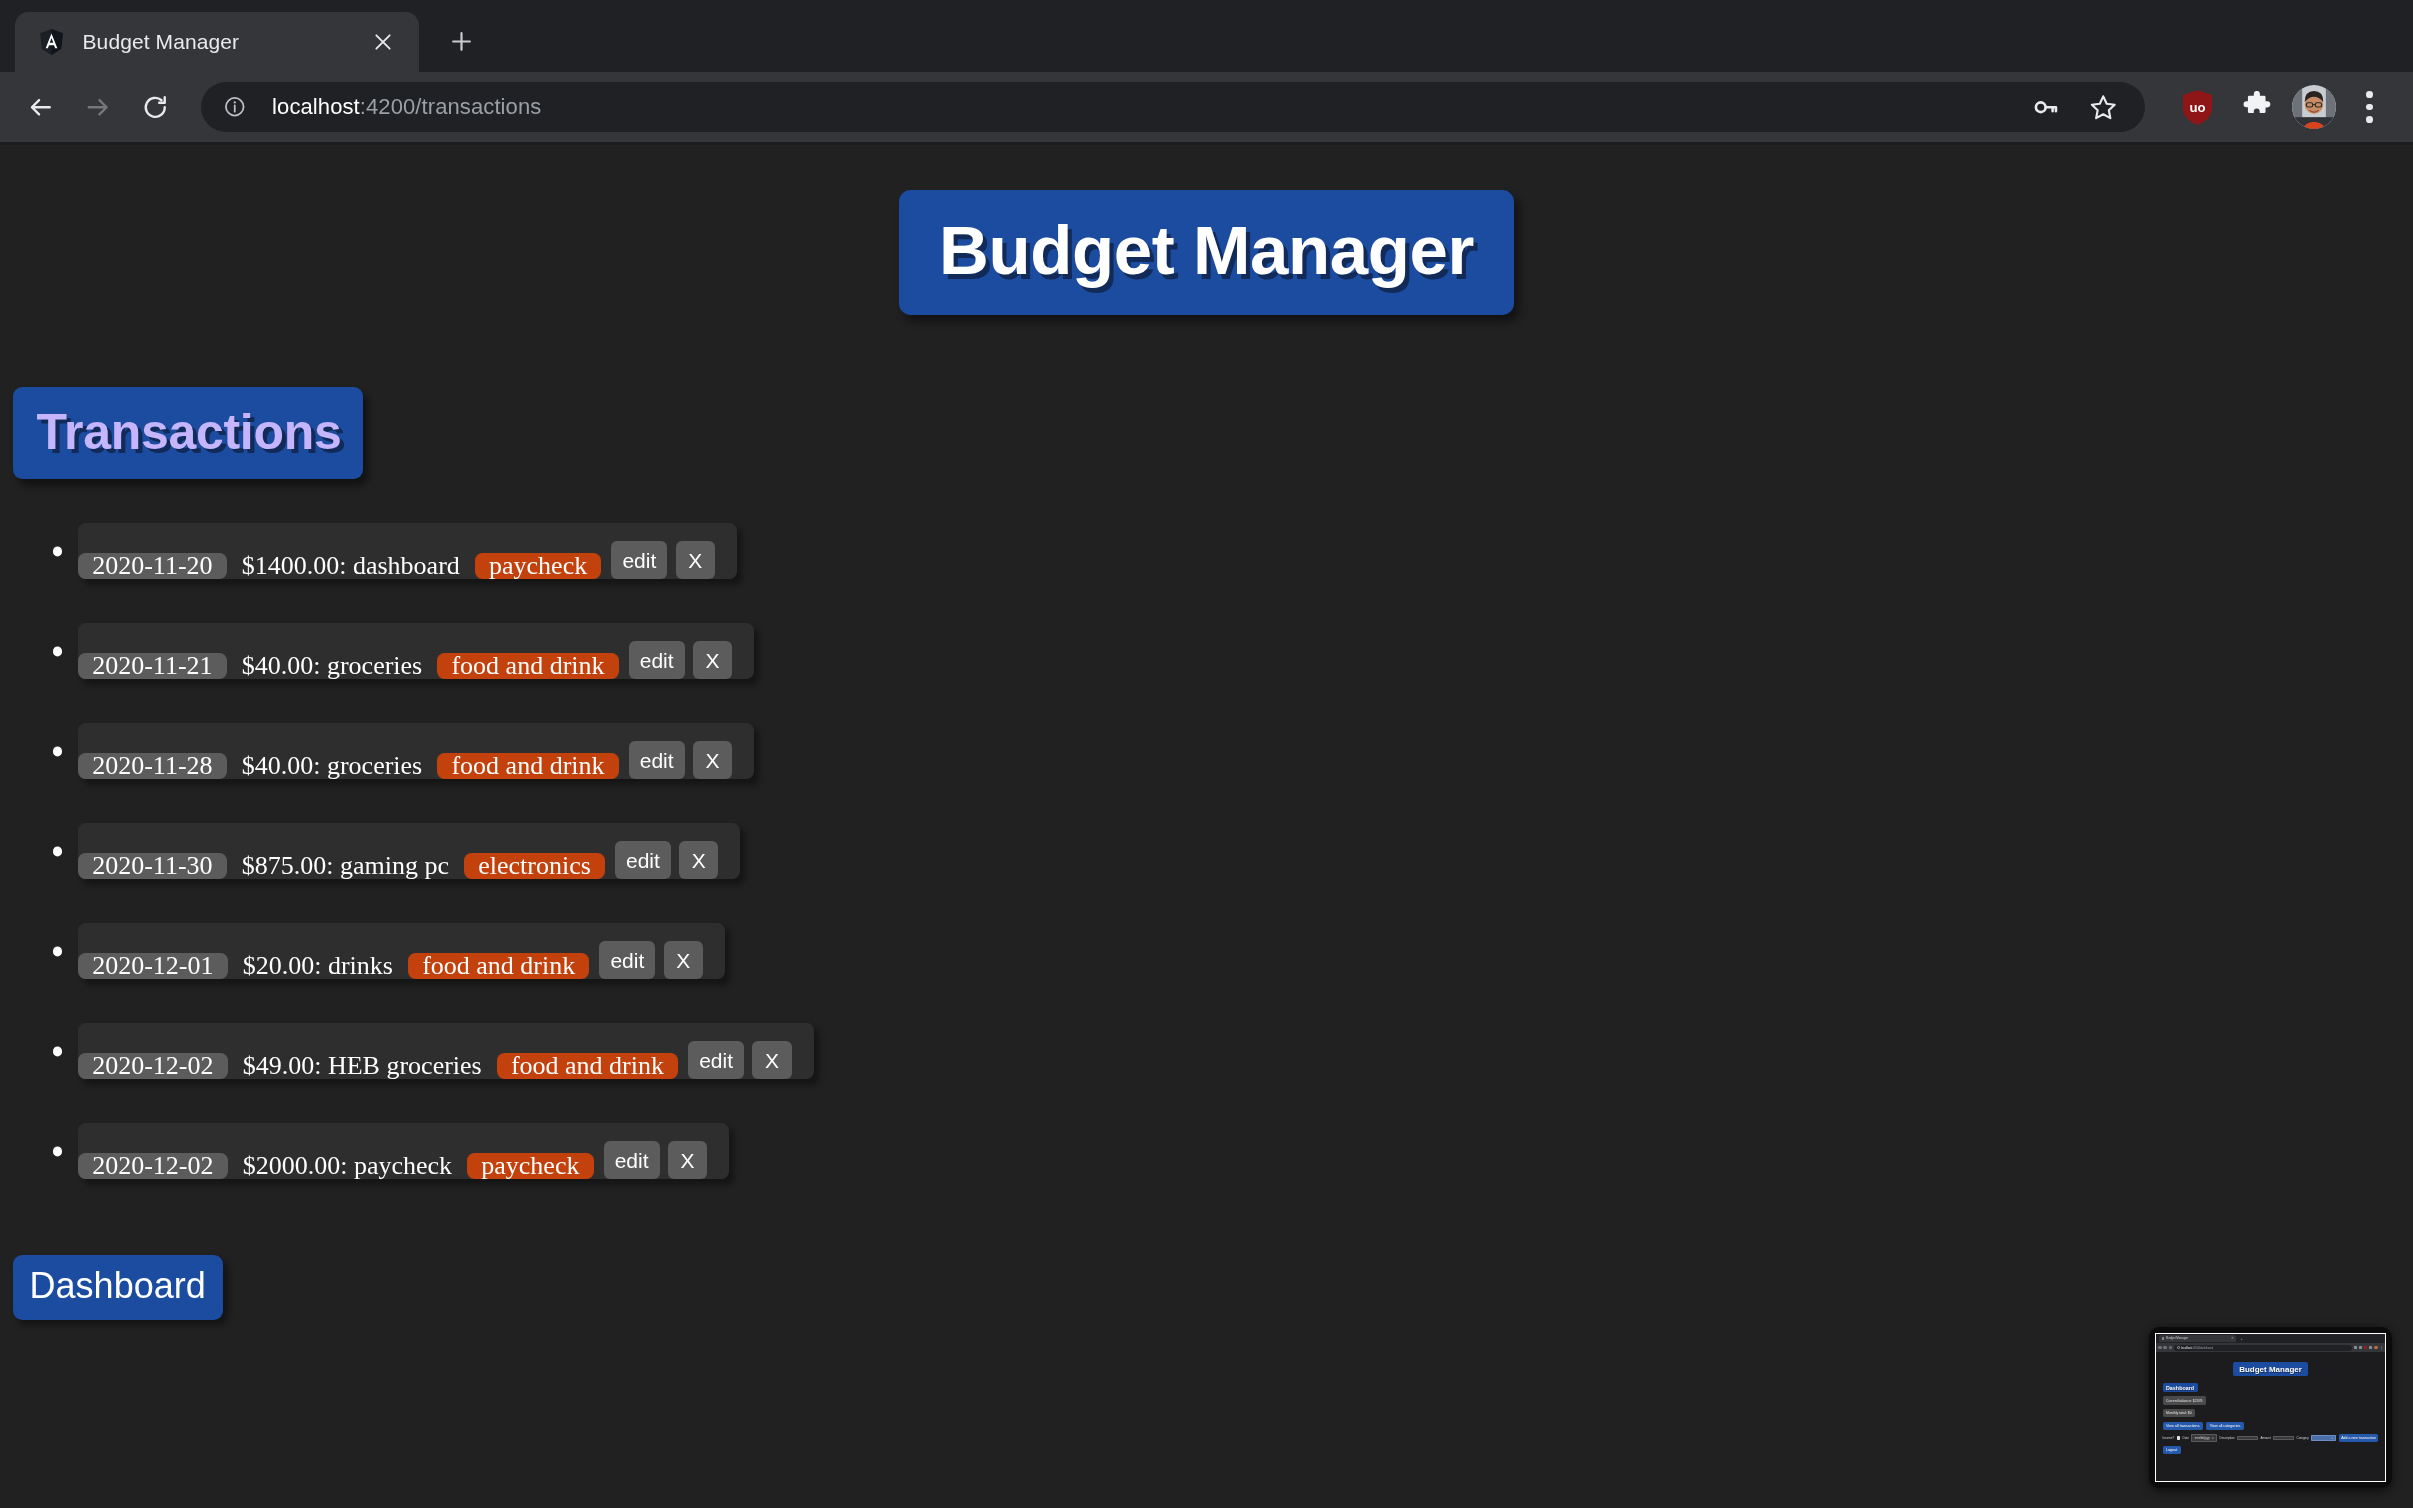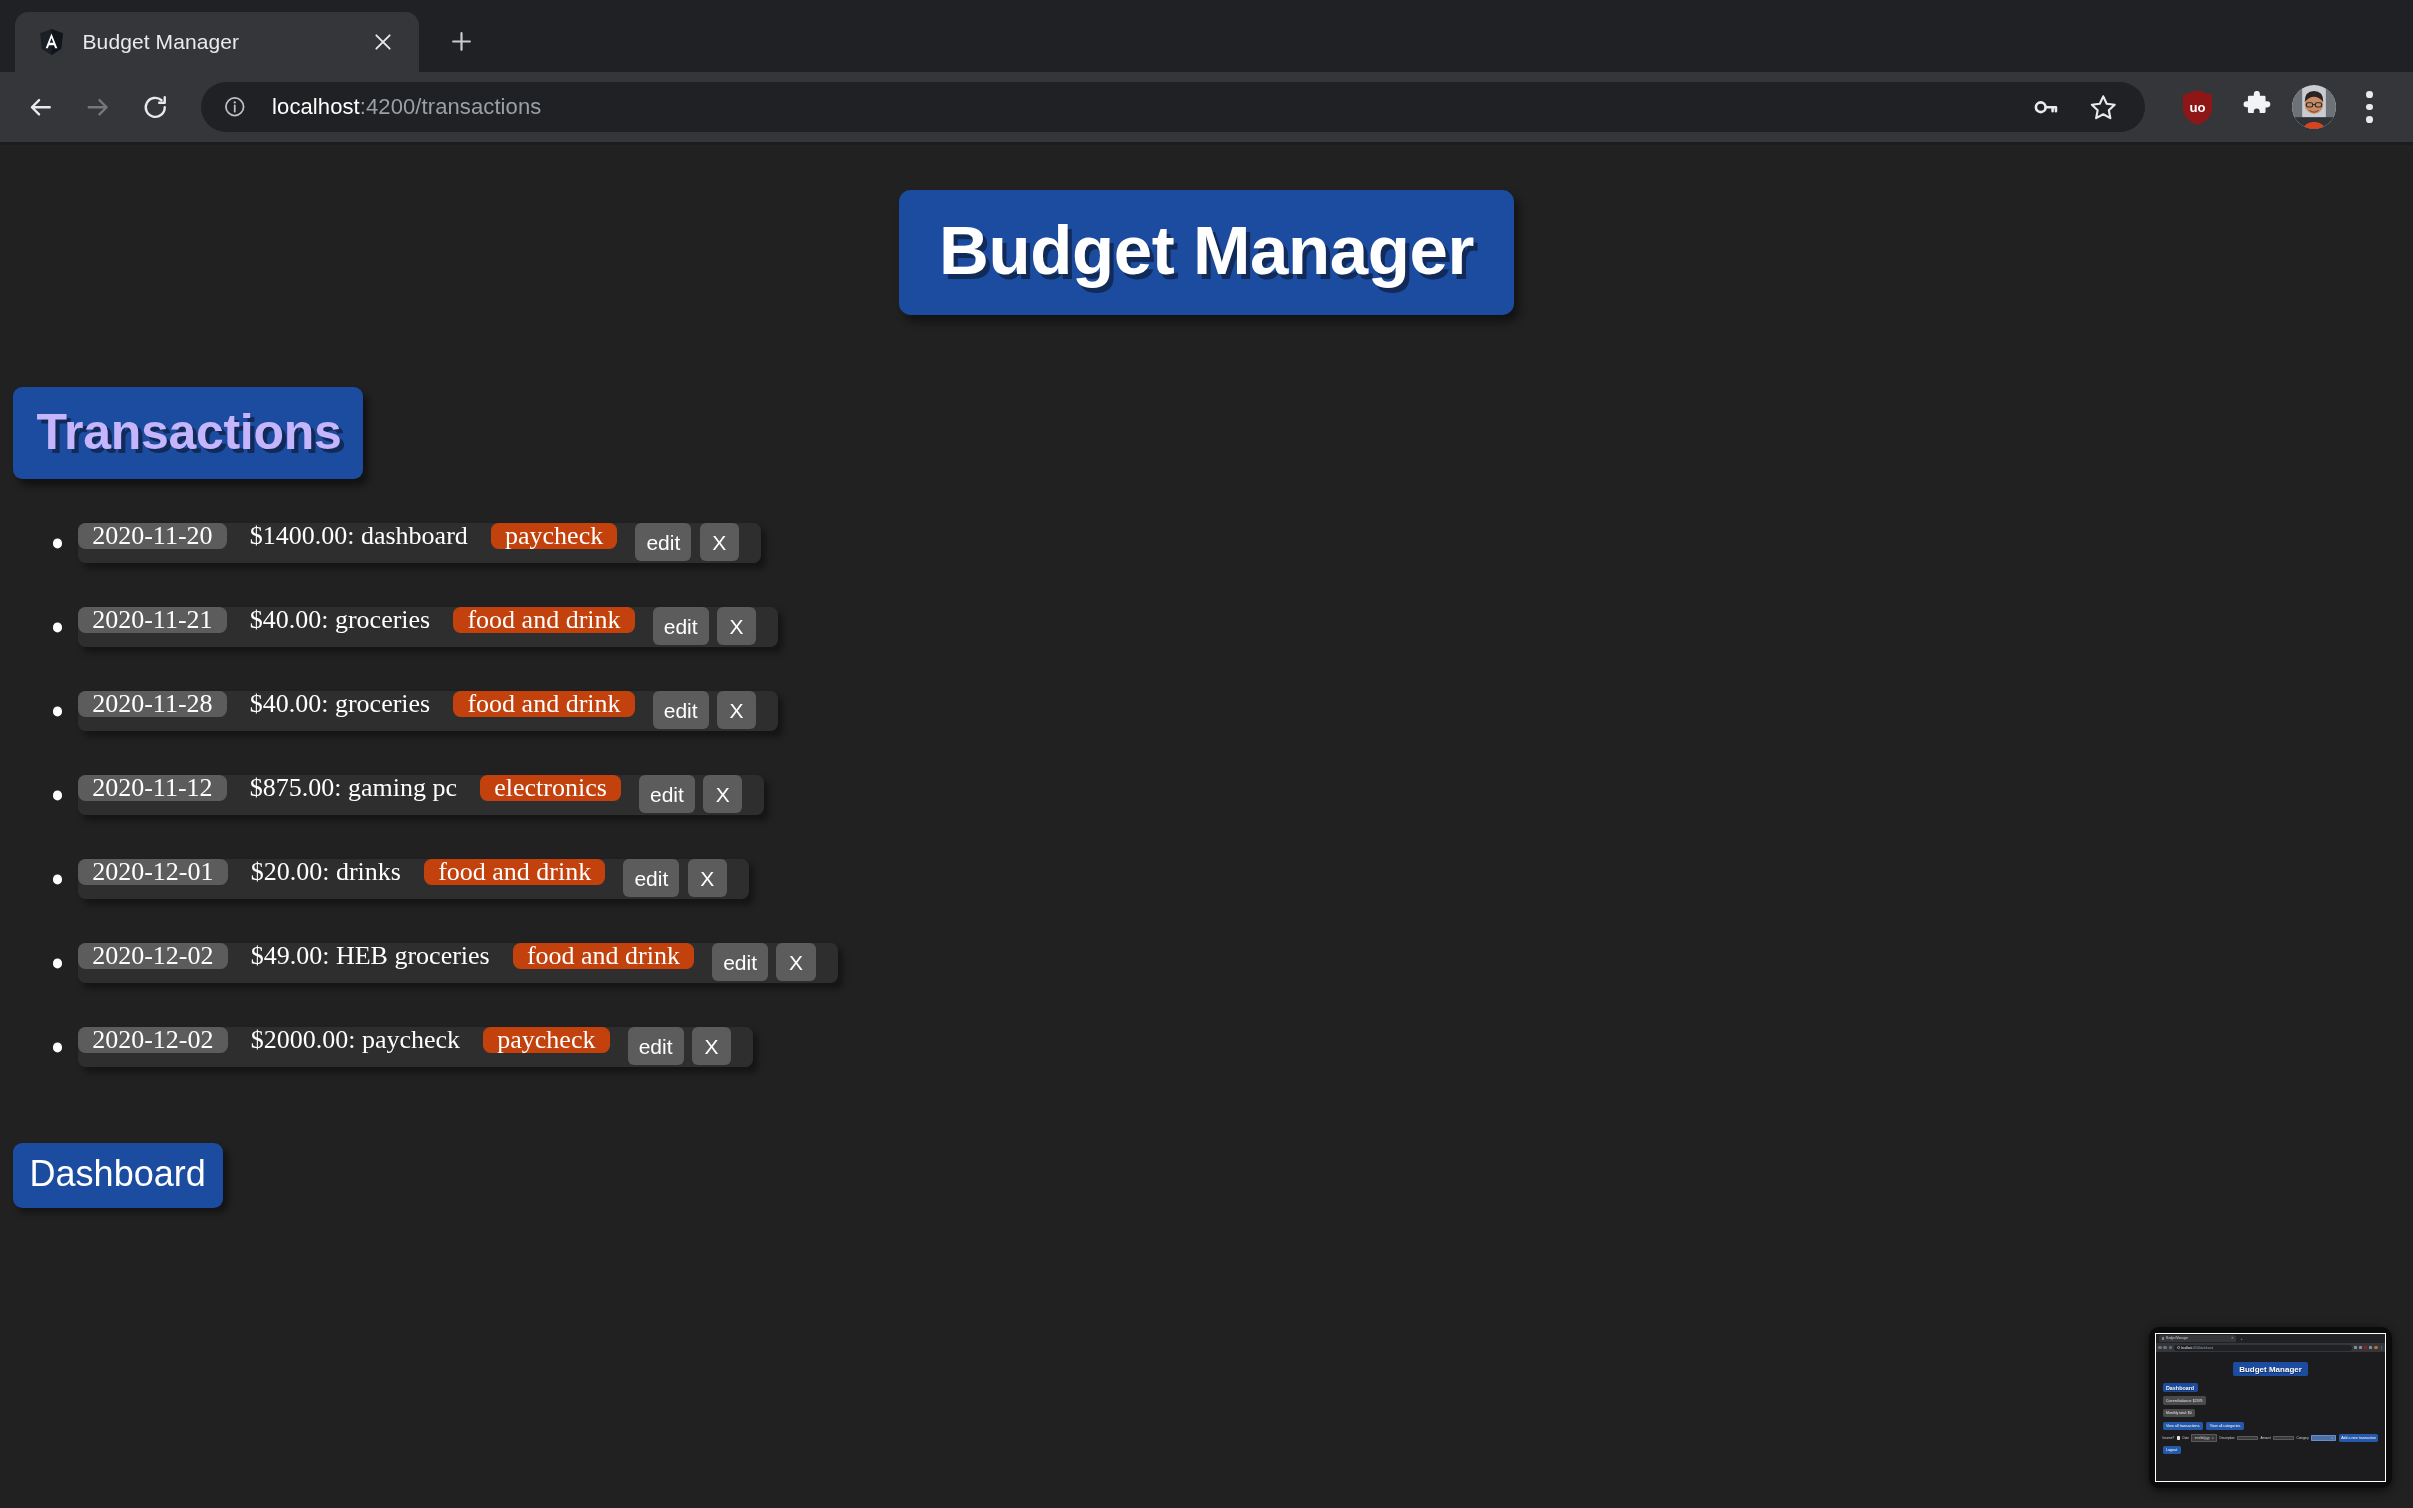--- a/index.html
+++ b/index.html
@@ -266,28 +266,27 @@
     top: 50%;
     transform: translateY(-50%);
     width: 9.2px;
     height: 9.2px;
     border-radius: 50%;
     background: #ffffff;
   }
 
   .txn-row {
     display: flex;
-    align-items: flex-start;
+    align-items: flex-end;
     background: #2e2e2e;
     border-radius: 7.5px;
     margin-left: 26px;
     box-shadow: 5px 5.9px 5.9px rgba(0,0,0,0.38);
-    height: 40px;
+    height: 56px;
     overflow: visible;
-    gap: 8px;
   }
 
   .txn-date {
     background: #5c5c5c;
     color: #ffffff;
     font-family: "Liberation Serif", serif;
     font-size: 26px;
     display: flex;
     align-items: center;
     padding: 0 14.2px;
@@ -659,21 +658,21 @@
           <span class="txn-desc">$40.00: groceries</span>
           <span class="txn-cat">food and drink</span>
           <span class="txn-actions">
             <button class="btn-edit">edit</button>
             <button class="btn-del">X</button>
           </span>
         </div>
       </li>
       <li class="txn-li">
         <div class="txn-row">
-          <span class="txn-date">2020-11-12</span>
+          <span class="txn-date">2020-11-30</span>
           <span class="txn-desc">$875.00: gaming pc</span>
           <span class="txn-cat">electronics</span>
           <span class="txn-actions">
             <button class="btn-edit">edit</button>
             <button class="btn-del">X</button>
           </span>
         </div>
       </li>
       <li class="txn-li">
         <div class="txn-row">

